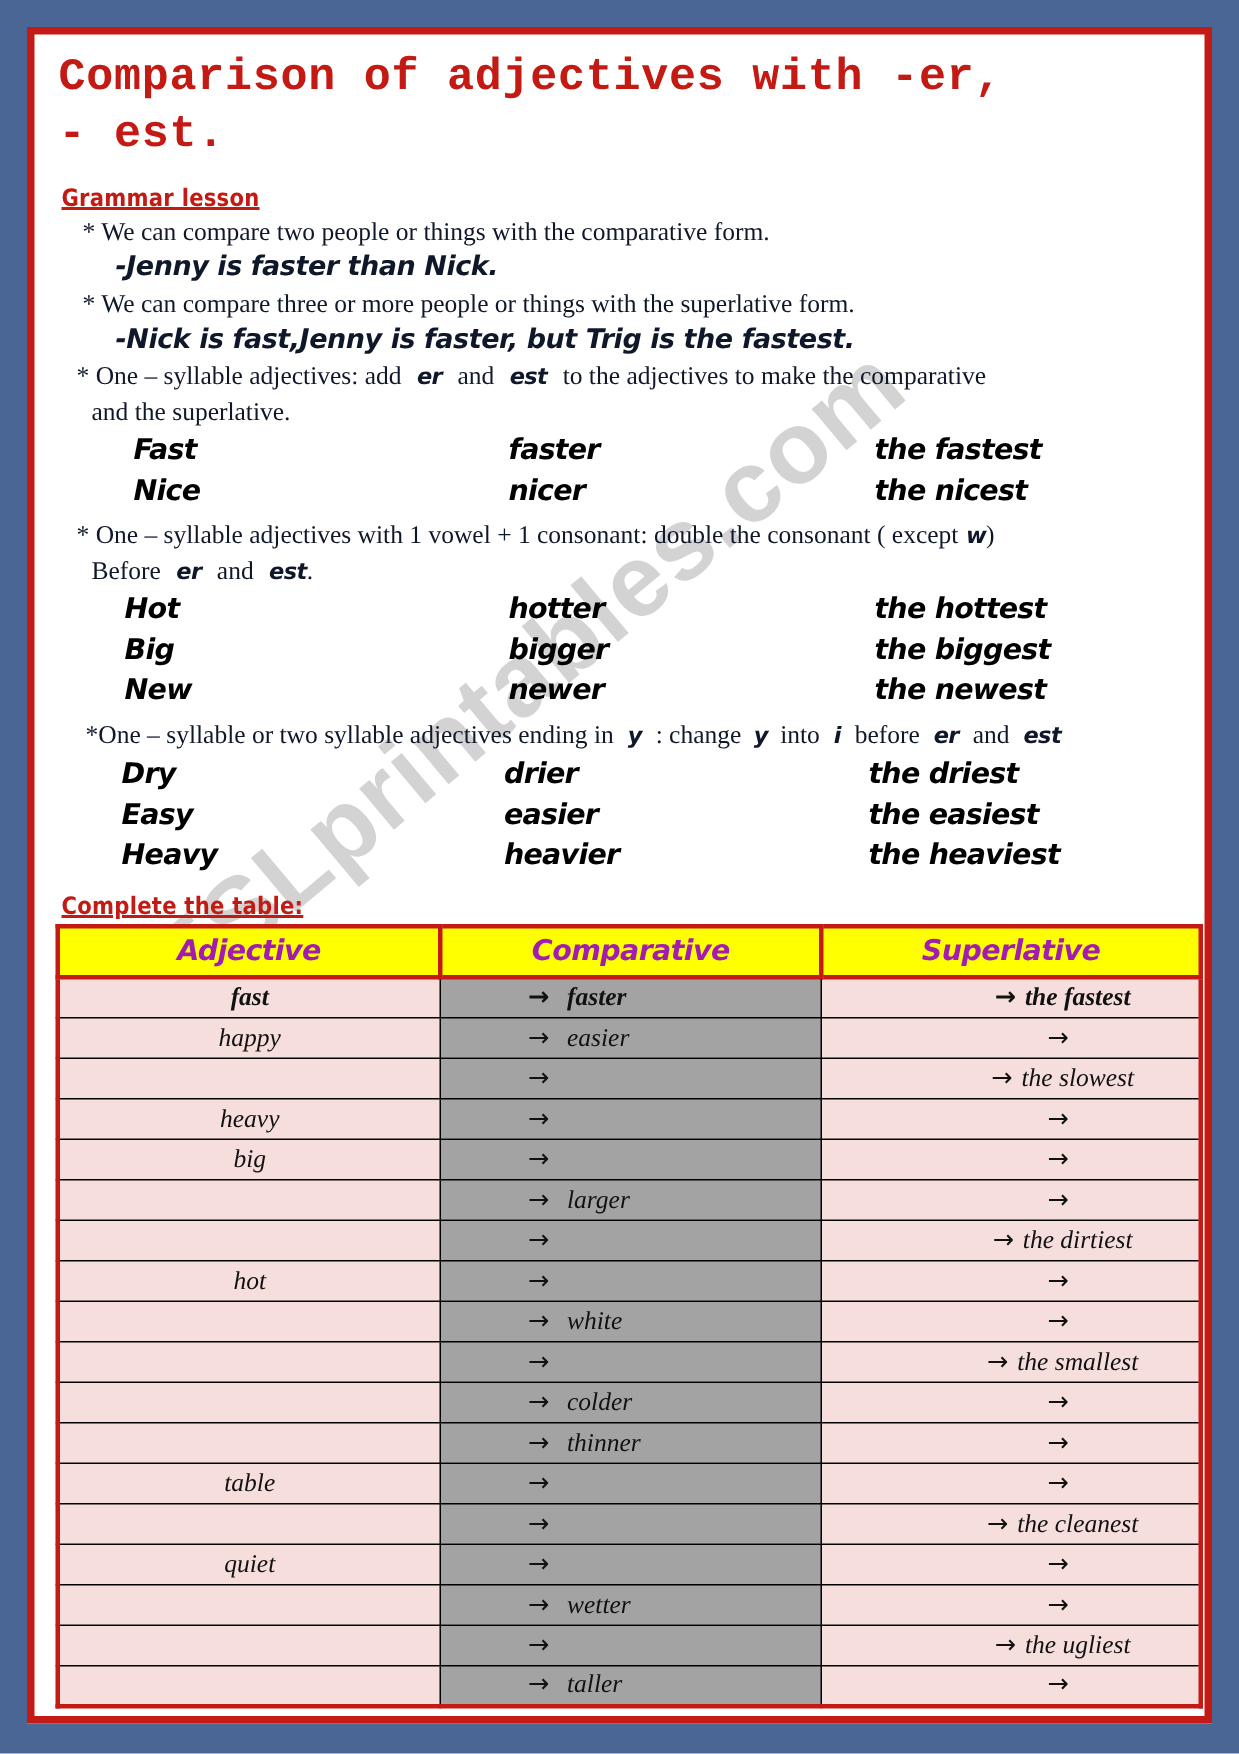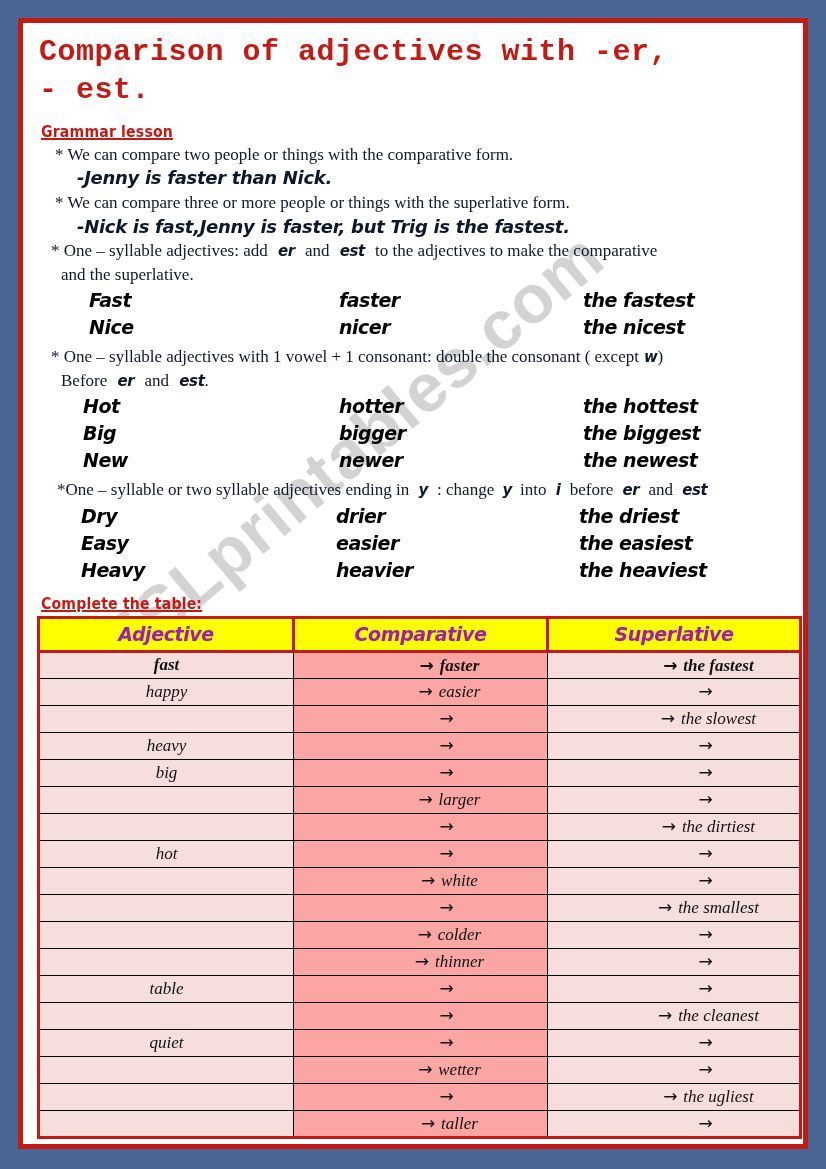--- a/index.html
+++ b/index.html
@@ -154,21 +154,21 @@
     border-right: 1px solid #000;
     padding: 0 6px;
     font-family: "Liberation Serif", serif;
     font-style: italic;
     font-size: 17px;
     color: #111;
     background: #f6dedd;
     vertical-align: middle;
   }
   #ex-table tbody td.col-adj { text-align: center; background: #f6dedd; }
-  #ex-table tbody td.col-cmp { background: #fca5a5; text-align: center; padding-left: 58px; }
+  #ex-table tbody td.col-cmp { background: #a3a3a3; text-align: left; padding-left: 58px; }
   #ex-table tbody td.col-sup { background: #f6dedd; text-align: center; padding-left: 70px; }
 
   #ex-table tbody tr.first-row td {
     font-family: "Liberation Serif", serif;
     font-weight: bold;
     font-style: italic;
   }
 
   .arrow { display:inline-block; min-width: 26px; font-style: normal; font-family:"DejaVu Sans", sans-serif; }
   .word  { display:inline-block; }

